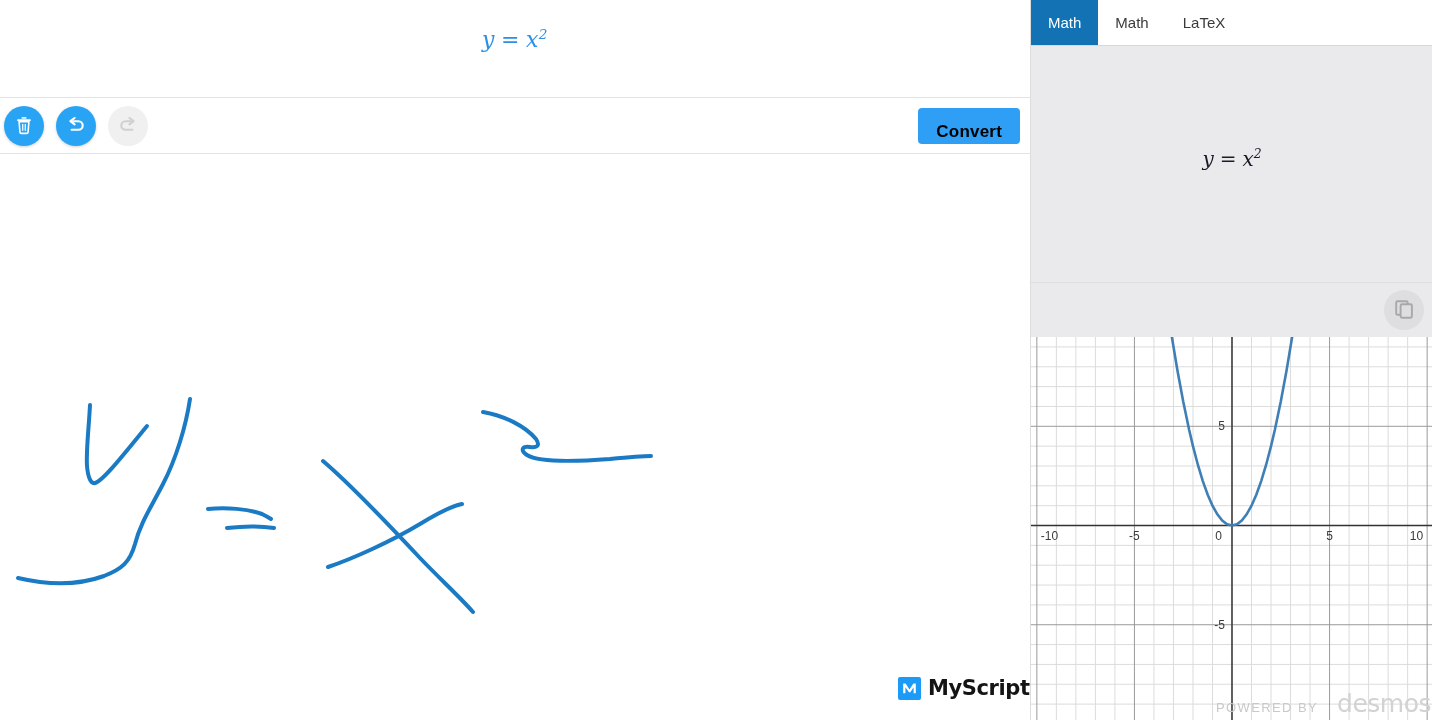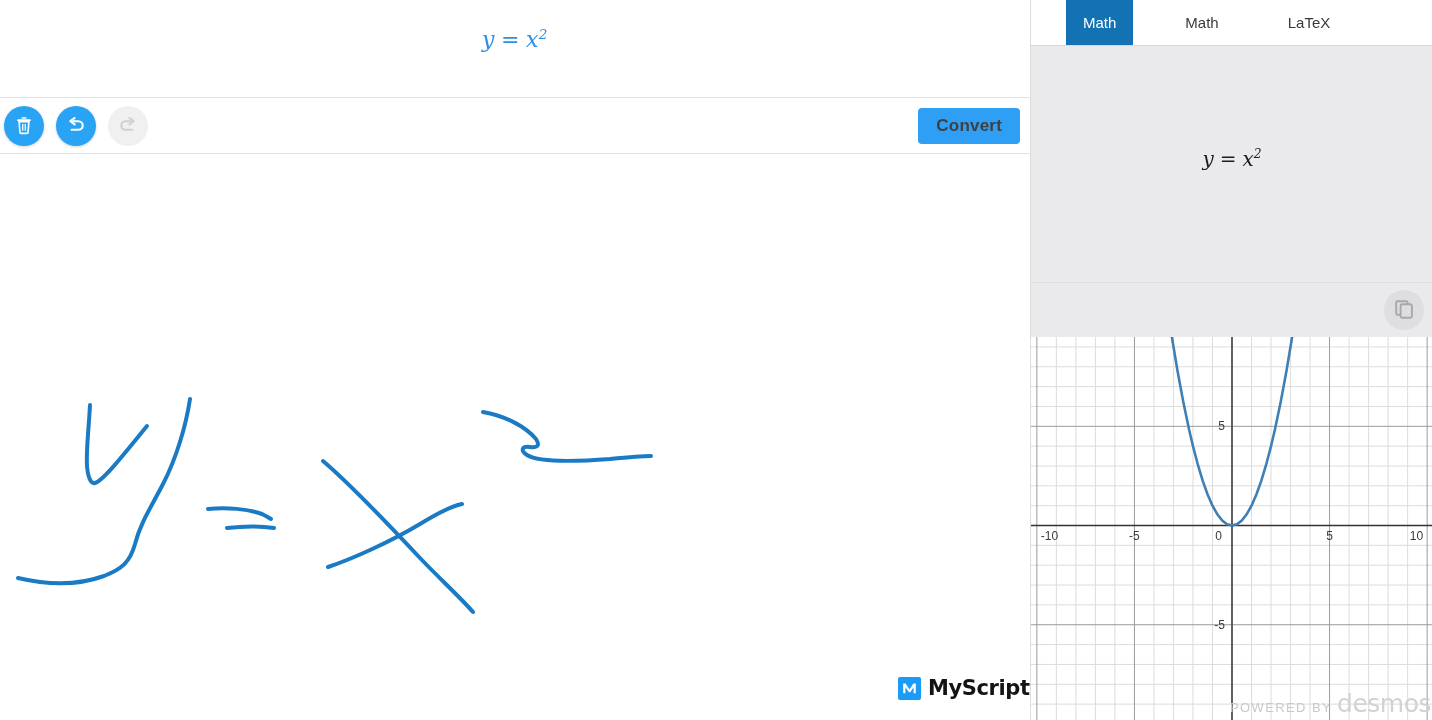--- a/index.html
+++ b/index.html
@@ -65,24 +65,24 @@
   }
   #btn-clear { left: 4px; }
   #btn-undo  { left: 56px; }
   #btn-redo  { left: 108px; }
   .round-btn svg { display: block; }
 
   #btn-convert {
     position: absolute; right: 10px; top: 50%;
     transform: translateY(-50%);
     height: 36px;
-    padding: 8px 18px;
+    padding: 14px 18px;
     border: none; border-radius: 4px;
     background: #2f9ff5;
-    color: #404040;
+    color: #000000;
     font-family: "Liberation Sans", sans-serif;
     font-size: 17px; font-weight: bold;
     letter-spacing: 0.2px;
     cursor: pointer;
   }
 
   #ink-canvas {
     position: absolute; left: 0; top: 154px;
     width: 1030px; height: 566px;
     background: #ffffff;
@@ -121,21 +121,20 @@
   }
   .tab {
     display: flex; align-items: center;
     padding: 0 17px;
     font-size: 15px;
     color: #3a3a3a;
     cursor: pointer;
     background: transparent;
     border: none;
     font-family: "Liberation Sans", sans-serif;
-    margin-left: 35px;
   }
   .tab.active {
     background: #1272b4;
     color: #ffffff;
   }
 
   #preview-area {
     position: absolute; left: 0; top: 45px;
     width: 402px; height: 238px;
     background: #eaeaec;
@@ -170,21 +169,21 @@
 
   #graph-area {
     position: absolute; left: 0; top: 337px;
     width: 402px; height: 383px;
     background: #ffffff;
     overflow: hidden;
   }
   #graph-area svg { display: block; }
   #watermark {
     position: absolute; right: 2px; bottom: 2px;
-    display: flex; align-items: baseline; gap: 5px;
+    display: flex; align-items: baseline; gap: 19px;
     pointer-events: none;
   }
   #wm-prefix {
     font-family: "Liberation Sans", sans-serif;
     font-size: 13px;
     letter-spacing: 1.4px;
     color: #c9c9c9;
   }
   #wm-brand {
     font-family: "DejaVu Sans", sans-serif;

